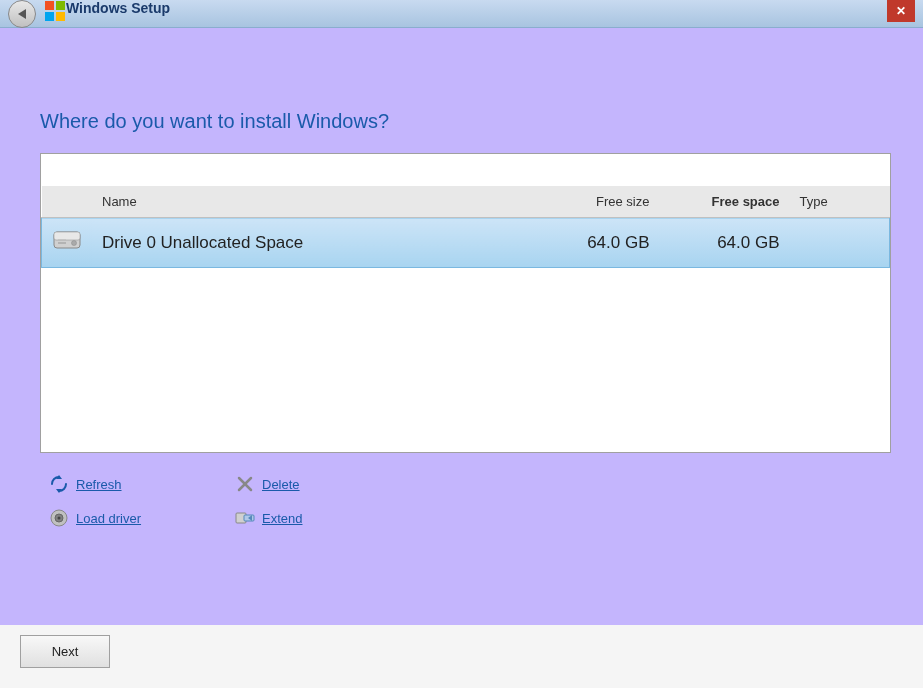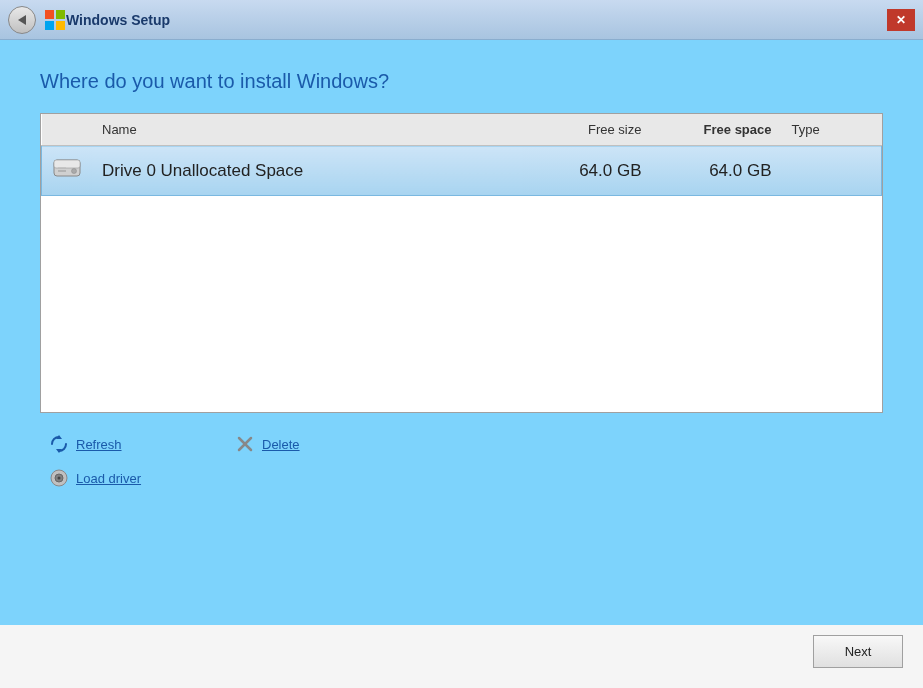--- a/index.html
+++ b/index.html
@@ -15,24 +15,23 @@
 
     .window {
       width: 923px;
       height: 688px;
       background: #f0f0f0;
       display: flex;
       flex-direction: column;
     }
 
     .titlebar {
-      height: 40px;
+      height: 28px;
       background: linear-gradient(to bottom, #c8daf0, #a8c4e0);
       display: flex;
-      align-items: center;
       padding: 0 8px;
       border-bottom: 1px solid #8aadce;
       flex-shrink: 0;
     }
 
     .titlebar-back {
       width: 28px;
       height: 28px;
       border-radius: 50%;
       background: linear-gradient(to bottom, #e8e8e8, #c0c0c0);
@@ -62,24 +61,25 @@
       display: flex;
       align-items: center;
       justify-content: center;
       color: white;
       font-size: 12px;
       font-weight: bold;
     }
 
     .content {
       flex: 1;
-      padding: 30px 40px 20px 40px;
-      background: #7dd3fc;
+      padding: 30px 32px 20px 40px;
+      background: #c4b5fd;
       display: flex;
       flex-direction: column;
+      justify-content: center;
     }
 
     .page-title {
       color: #1a5aaa;
       font-size: 20px;
       font-weight: 400;
       margin-bottom: 20px;
     }
 
     .disk-table-container {
@@ -87,20 +87,21 @@
       background: white;
       flex: 1;
       max-height: 300px;
       overflow-y: auto;
       margin-bottom: 16px;
     }
 
     .disk-table {
       width: 100%;
       border-collapse: collapse;
+      margin-top: 32px;
     }
 
     .disk-table thead tr {
       background: #e8e8e8;
       border-bottom: 1px solid #c0c0c0;
     }
 
     .disk-table thead th {
       padding: 8px 10px;
       text-align: left;
@@ -184,21 +185,21 @@
       justify-content: center;
       flex-shrink: 0;
     }
 
     .btn-label {
       text-decoration: underline;
     }
 
     .footer {
       display: flex;
-      justify-content: flex-end;
+      justify-content: flex-start;
       padding: 10px 20px 20px 20px;
       background: #f5f5f5;
     }
 
     .next-btn {
       padding: 8px 30px;
       background: linear-gradient(to bottom, #f8f8f8, #e0e0e0);
       border: 1px solid #a0a0a0;
       cursor: pointer;
       font-size: 13px;
@@ -301,20 +302,30 @@
           <span class="btn-icon">
             <svg width="20" height="20" viewBox="0 0 20 20">
               <circle cx="10" cy="10" r="8" fill="#c0c0c0" stroke="#888" stroke-width="1"></circle>
               <circle cx="10" cy="10" r="4" fill="#808080" stroke="#666" stroke-width="1"></circle>
               <circle cx="10" cy="10" r="1.5" fill="#444"></circle>
             </svg>
           </span>
           <span class="btn-label">Load driver</span>
         </button>
 
+        <button class="toolbar-btn">
+          <span class="btn-icon">
+            <svg width="22" height="20" viewBox="0 0 22 20">
+              <rect x="2" y="5" width="10" height="10" rx="1" fill="#d0d0d0" stroke="#888" stroke-width="1"></rect>
+              <rect x="10" y="7" width="10" height="6" rx="1" fill="#b0c8e8" stroke="#5588bb" stroke-width="1"></rect>
+              <polygon points="14,10 18,7 18,13" fill="#5588bb"></polygon>
+            </svg>
+          </span>
+          <span class="btn-label">Extend</span>
+        </button>
       </div>
     </div>
   </div>
 
   <div class="footer">
     <button class="next-btn">Next</button>
   </div>
 
 </div>
 

